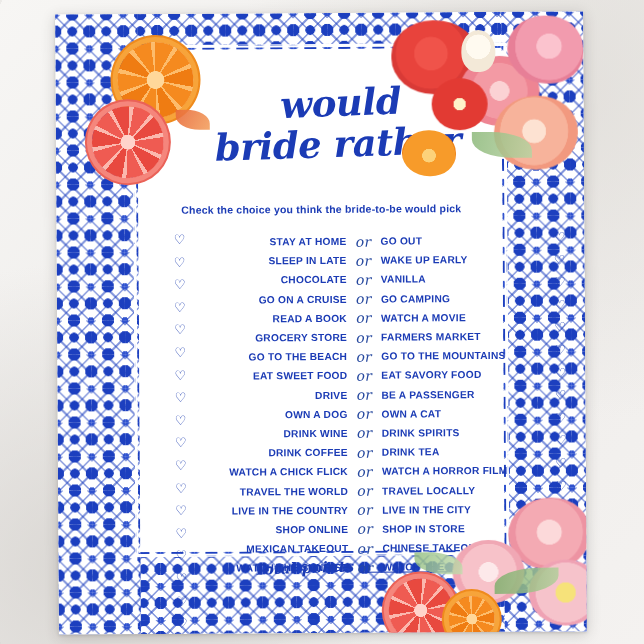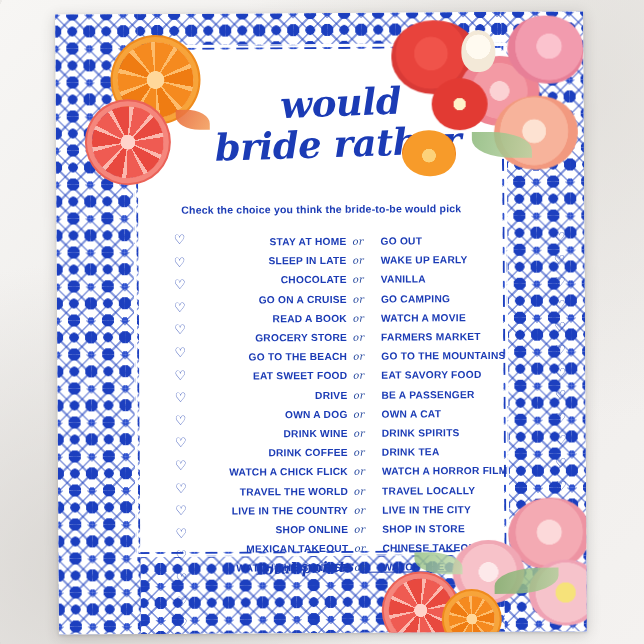--- a/index.html
+++ b/index.html
@@ -169,24 +169,25 @@
     font-weight: bold;
     letter-spacing: 0.25px;
   }
   .opt-left {
     width: 160px;
     text-align: right;
     padding-right: 6px;
   }
   .or {
     width: 22px;
+    text-align: center;
     font-style: italic;
     font-weight: normal;
     font-family: "DejaVu Serif", serif;
-    font-size: 10px;
+    font-size: 14px;
     color: #27499f;
   }
   .opt-right {
     flex: 1;
     text-align: left;
     padding-left: 6px;
   }
 
   
   .total {

